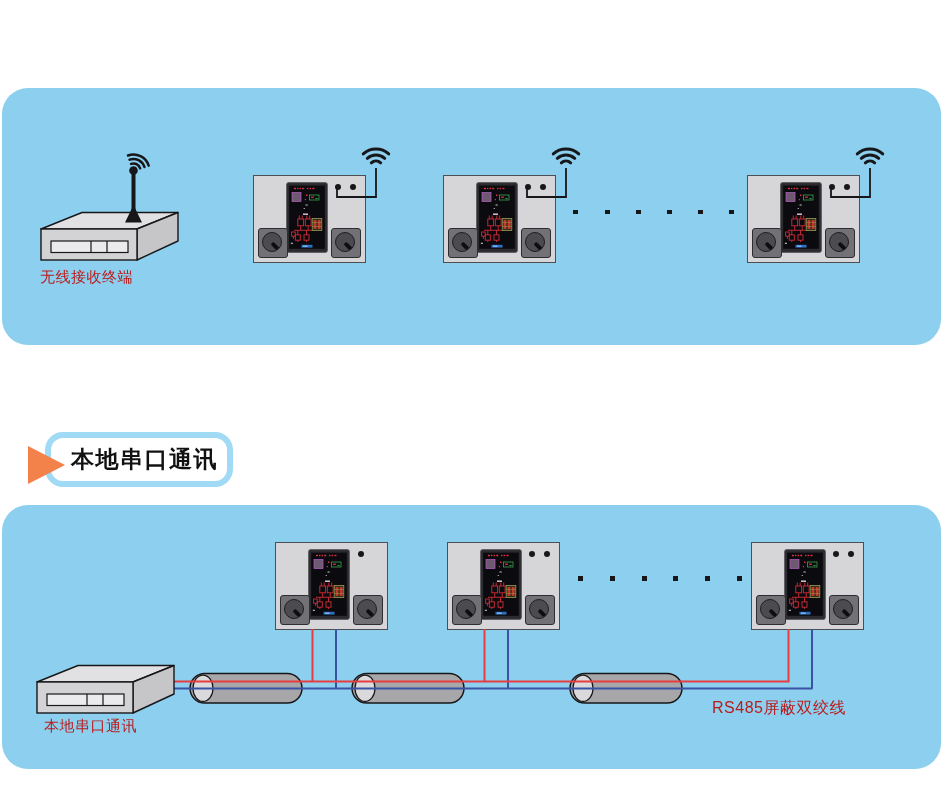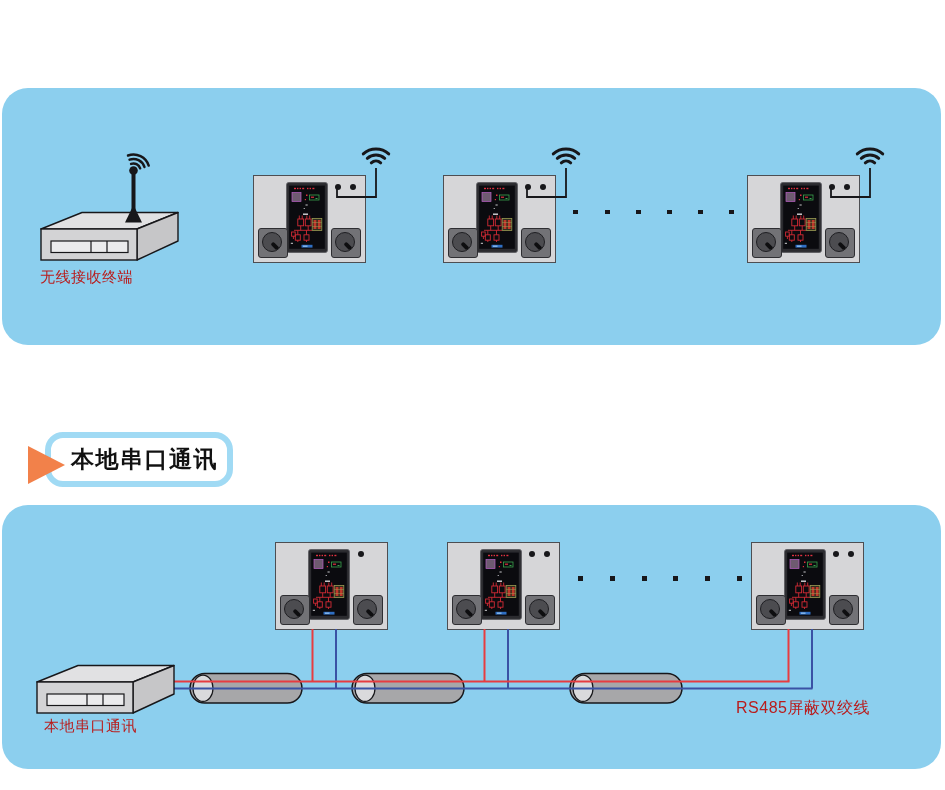--- a/index.html
+++ b/index.html
@@ -16,21 +16,21 @@
   .tri{width:0;height:0;border-top:19px solid transparent;border-bottom:19px solid transparent;
        border-left:37px solid #f2814a;position:relative;z-index:3;margin-top:11px;}
   .title-box{background:#ffffff;border:6px solid #a0daf4;border-radius:18px;height:55px;width:188px;
              box-sizing:border-box;display:flex;align-items:center;padding-left:20px;
              position:relative;z-index:2;margin-left:-20px;}
   .title-text{font-size:23px;color:#111;letter-spacing:1.5px;white-space:nowrap;}
 
   .caption{position:absolute;font-size:15px;color:#b91c1c;z-index:6;letter-spacing:0.5px;}
   #receiver-caption{left:40px;top:268px;}
   #manager-caption{left:44px;top:717px;}
-  #bus-caption{left:712px;top:698px;font-size:16px;margin-left:24px;}
+  #bus-caption{left:712px;top:698px;font-size:16px;}
 
   .device{position:absolute;width:113px;height:88px;background:#d6d6d8;border:1.6px solid #4d4e52;
           box-sizing:border-box;z-index:3;}
   .screen{position:absolute;left:32px;top:6px;width:42px;height:71px;}
   .knob{position:absolute;width:30px;height:30px;background:#727276;border:1.6px solid #2e2e32;
         border-radius:3px;box-sizing:border-box;top:52px;}
   .knob.l{left:4px;}  .knob.r{left:77px;}
   .knob-c{position:absolute;left:3px;top:3px;width:20px;height:20px;border-radius:50%;
           background:#4c4c50;border:1px solid #1e1e22;box-sizing:border-box;overflow:hidden;}
   .knob-p{position:absolute;left:9px;top:8px;width:11px;height:3.6px;background:#0e0e10;

